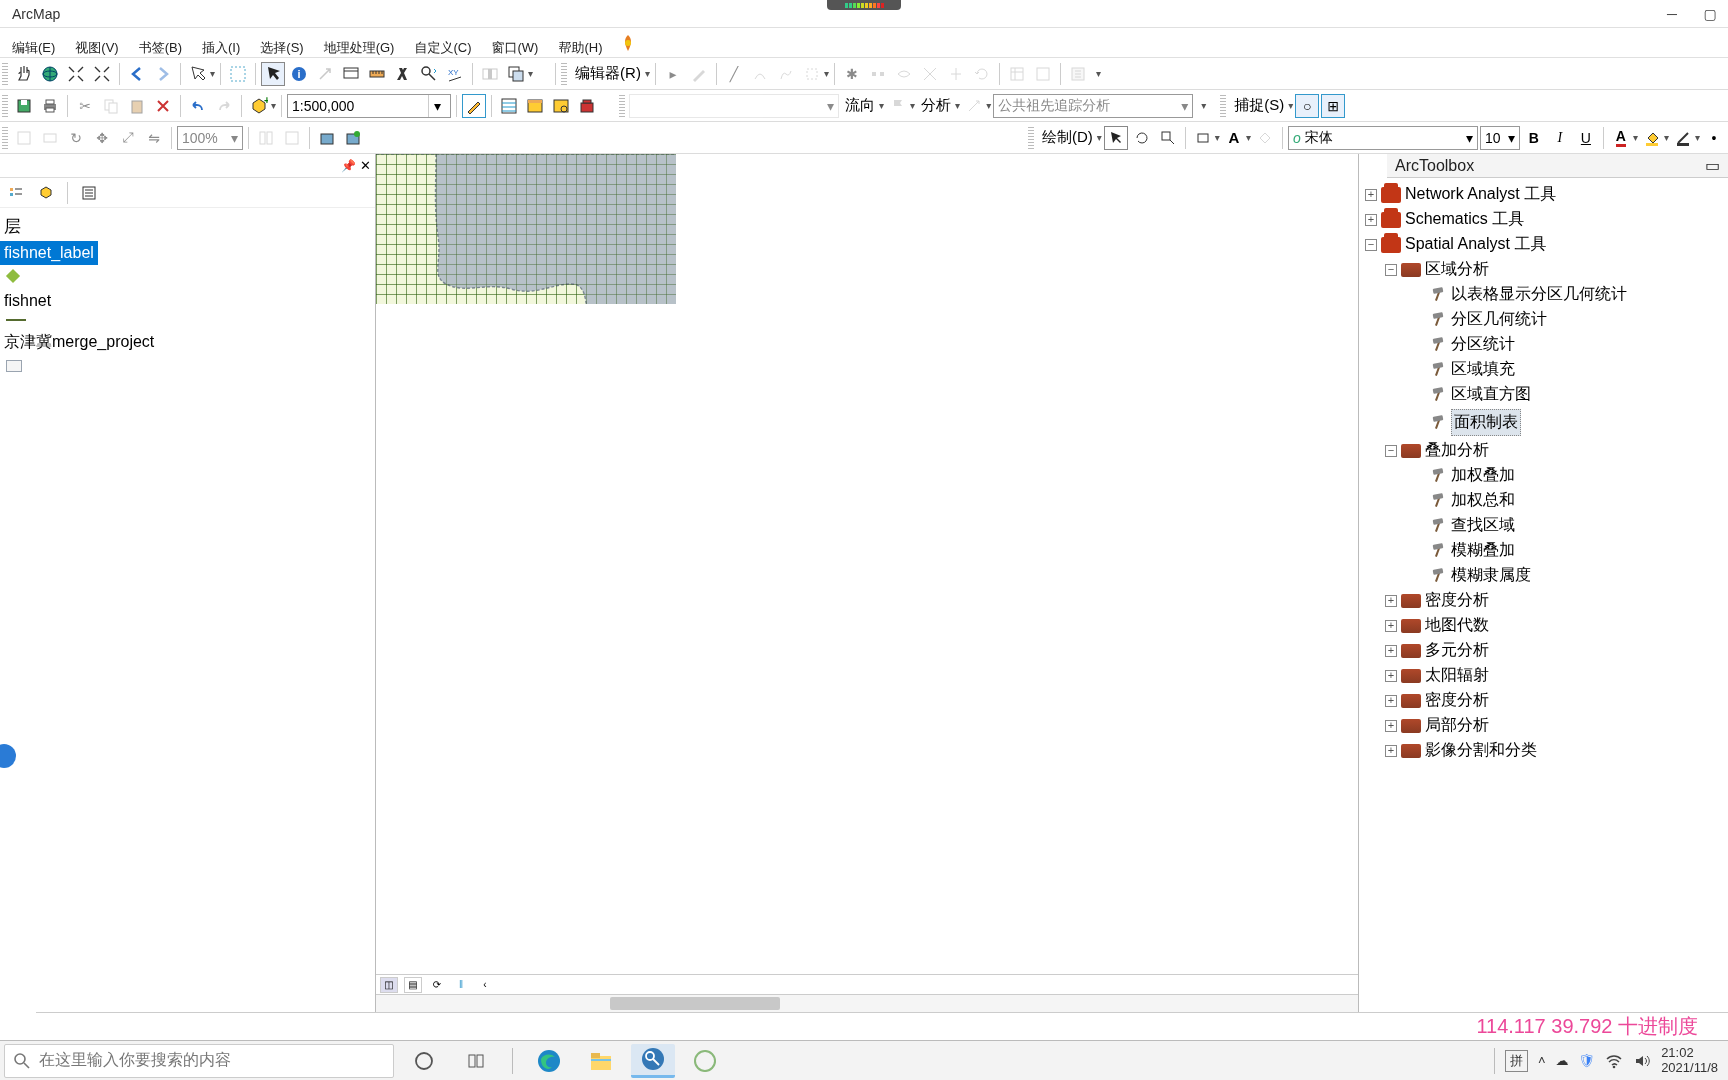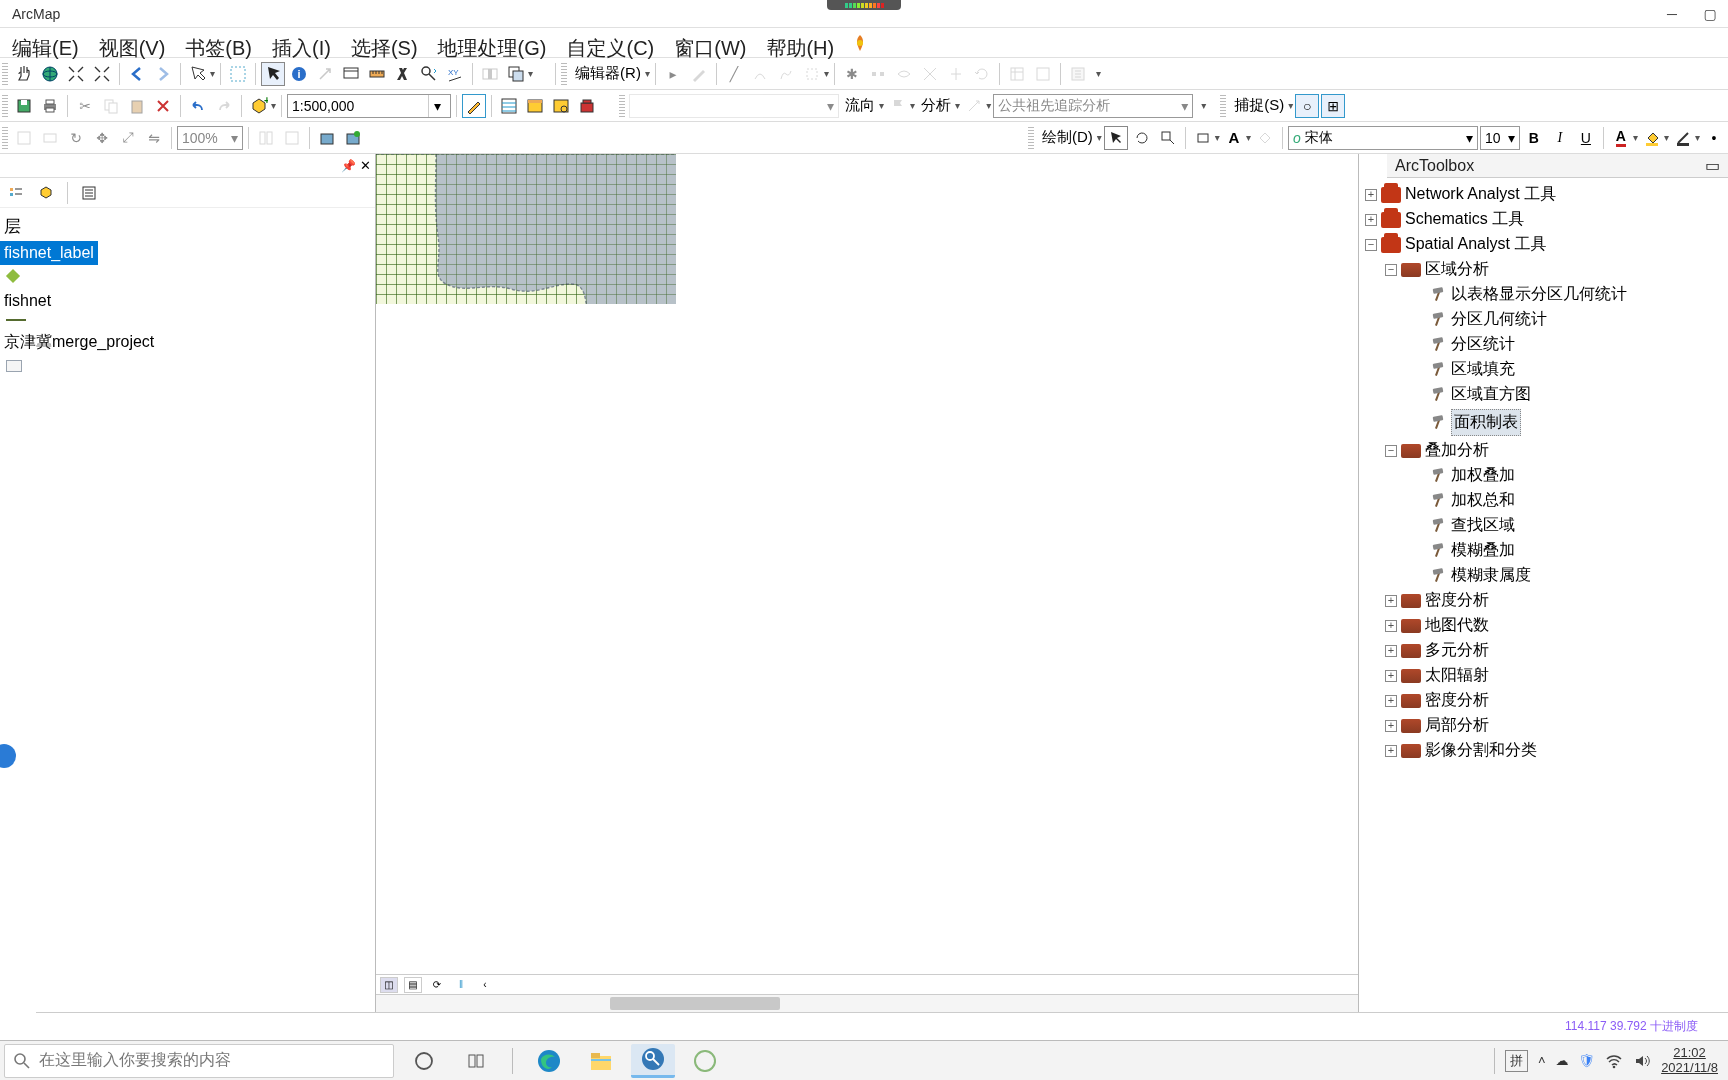--- a/index.html
+++ b/index.html
@@ -8,21 +8,21 @@
 
 .titlebar { height: 28px; display: flex; align-items: center; padding: 0 6px; background: #fff; border-bottom: 1px solid #e0e0e0; }
 .titlebar .title { font-size: 14px; color: #333; margin-left: 6px; }
 .titlebar .win-controls { margin-left: auto; display: flex; gap: 22px; padding-right: 4px; }
 .win-btn { width: 16px; height: 16px; display: flex; align-items: center; justify-content: center; color: #444; }
 .audio-indicator { position: absolute; left: 50%; transform: translateX(-50%); top: 0; width: 74px; height: 10px; background: #555; border-radius: 0 0 4px 4px; display: flex; align-items: center; justify-content: center; gap: 1px; padding: 2px; }
 .audio-bar { width: 3px; height: 5px; }
 
 
 .menubar { height: 30px; display: flex; align-items: center; padding: 0 2px; background: #fff; border-bottom: 1px solid #e0e0e0; }
-.menu-item { padding: 4px 10px; font-size: 20px; color: #222; cursor: pointer; margin-top: 11px; }
+.menu-item { padding: 4px 10px; font-size: 13px; color: #222; cursor: pointer; margin-top: 11px; }
 .menu-flame { width: 20px; height: 20px; margin-left: 6px; }
 .toolbar-row { height: 32px; display: flex; align-items: center; padding: 0 2px; border-bottom: 1px solid #dcdcdc; gap: 2px; }
 .tb-btn { width: 24px; height: 24px; display: flex; align-items: center; justify-content: center; border: 1px solid transparent; }
 .tb-btn.disabled { opacity: 0.45; }
 .tb-sep { width: 1px; height: 22px; background: #ccc; margin: 0 3px; }
 .tb-grip { width: 6px; height: 22px; background: repeating-linear-gradient(to bottom, #bbb 0 1px, transparent 1px 3px); margin-right: 2px; }
 .tb-dropdown { font-size: 10px; color: #555; margin-left: -2px; }
 
 .scale-combo { width: 164px; height: 24px; border: 1px solid #999; display: flex; align-items: center; padding: 0 4px; background: #fff; }
 .scale-combo span { flex: 1; }
@@ -67,30 +67,30 @@
 .atb-toolbox-icon::before { content: ""; position: absolute; top: -4px; left: 3px; right: 3px; height: 4px; background: #c23616; border-radius: 2px 2px 0 0; }
 .atb-toolset-icon { width: 20px; height: 14px; background: linear-gradient(#b0482a,#8a3a22); border-radius: 2px; }
 .atb-hammer { width: 18px; height: 16px; position: relative; }
 .atb-hammer::before { content: ""; position: absolute; left: 8px; top: 2px; width: 2px; height: 12px; background: #7a5a3a; transform: rotate(20deg); }
 .atb-hammer::after { content: ""; position: absolute; left: 4px; top: 1px; width: 10px; height: 5px; background: #888; border-radius: 1px; transform: rotate(-10deg); }
 .atb-row.selected span { background: #dce4ec; border: 1px dotted #888; padding: 2px 2px; }
 .indent-1 { padding-left: 26px; }
 .indent-3 { padding-left: 70px; }
 
 
-.statusbar { height: 28px; display: flex; align-items: center; padding: 0 10px; border-top: 1px solid #ccc; font-size: 12px; color: #8b5cf6; margin-left: 36px; }
+.statusbar { height: 28px; display: flex; align-items: center; padding: 0 10px; border-top: 1px solid #ccc; font-size: 20px; color: #ec4899; margin-left: 36px; }
 .statusbar .coords { margin-left: auto; margin-right: 20px; }
 
 
 .taskbar { height: 40px; background: #f3f3f3; border-top: 1px solid #bbb; display: flex; align-items: center; padding: 0 4px; gap: 8px; }
 .search-box { display: flex; align-items: center; width: 390px; height: 34px; background: #fff; border: 1px solid #ccc; border-radius: 2px; padding: 0 8px; gap: 8px; color: #777; font-size: 16px; }
 .task-icon { width: 44px; height: 34px; display: flex; align-items: center; justify-content: center; border-radius: 2px; }
 .task-icon.active { background: #dbe7f3; border-bottom: 3px solid #76b9ed; }
 .tray { margin-left: auto; display: flex; align-items: center; gap: 10px; padding-right: 6px; font-size: 13px; color: #333; }
-.tray-clock { text-align: center; line-height: 1.1; text-decoration: underline; }
+.tray-clock { text-align: left; line-height: 1.1; }
 .ime-box { border: 1px solid #888; padding: 1px 4px; font-size: 13px; }
 
 svg { display: block; }
 </style>
 </head>
 <body>
 
 <div class="audio-indicator">
   <div class="audio-bar" style="background:#3c8"></div>
     <div class="audio-bar" style="background:#3c8"></div>

